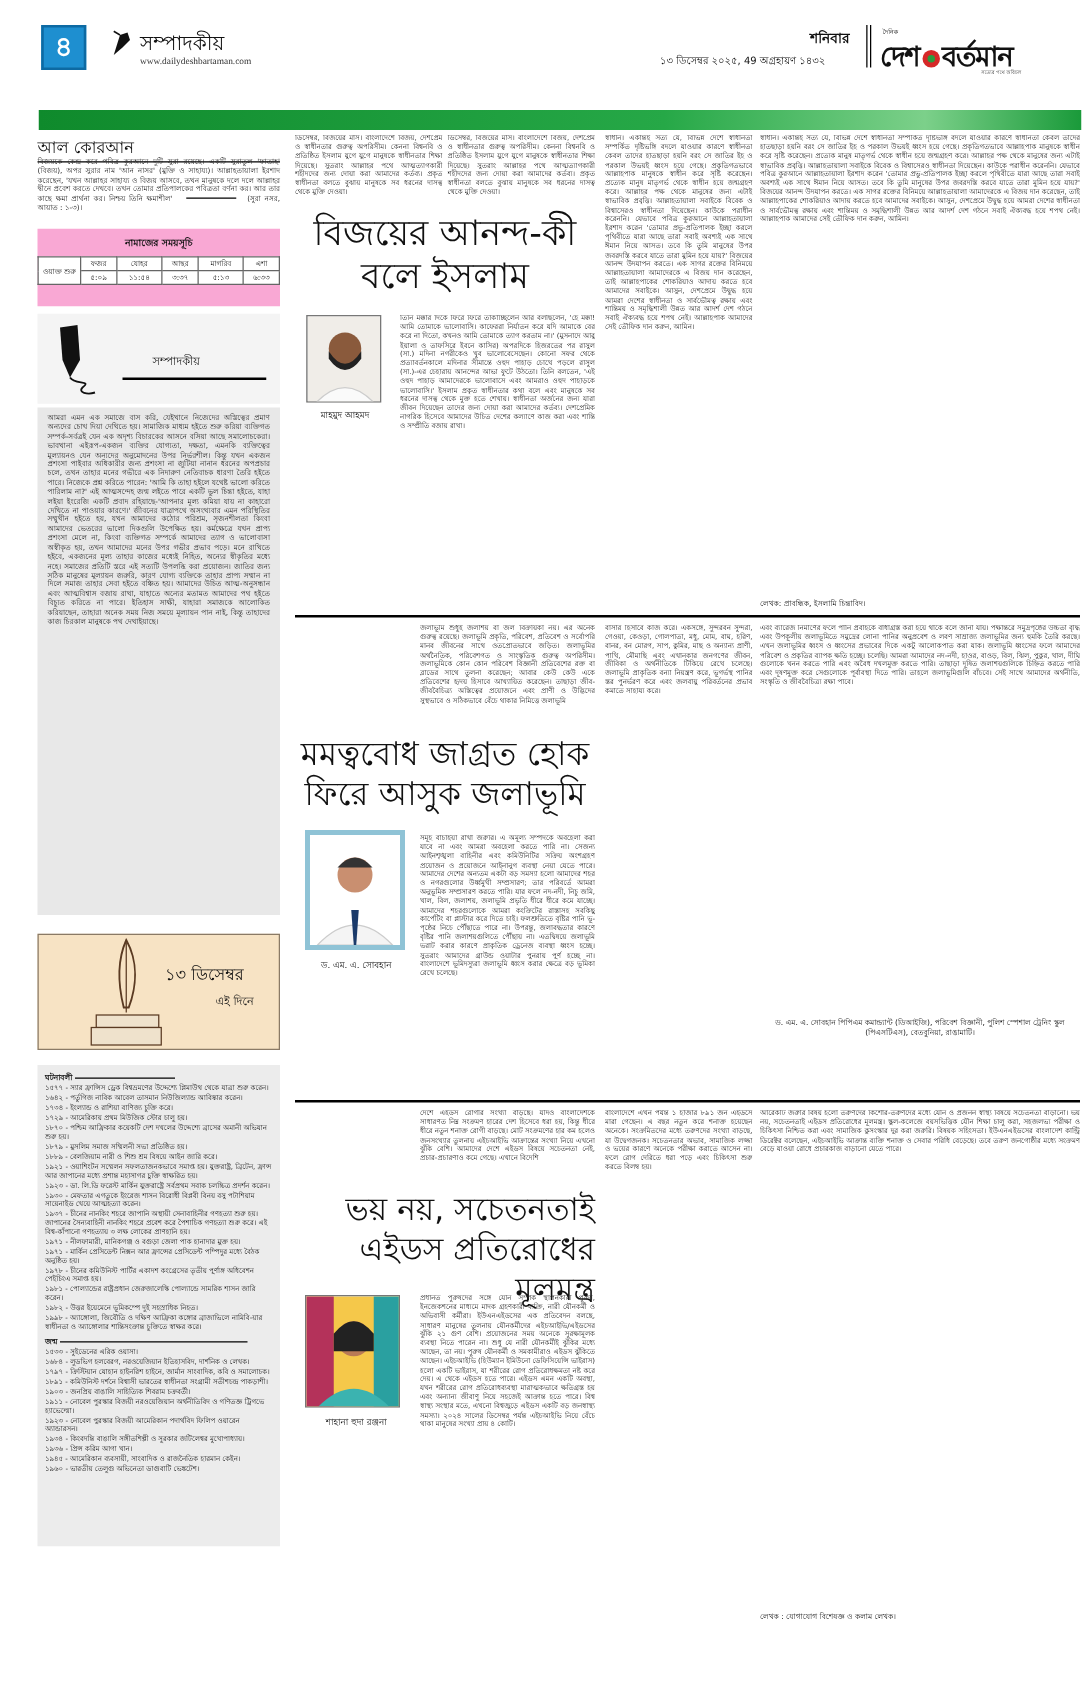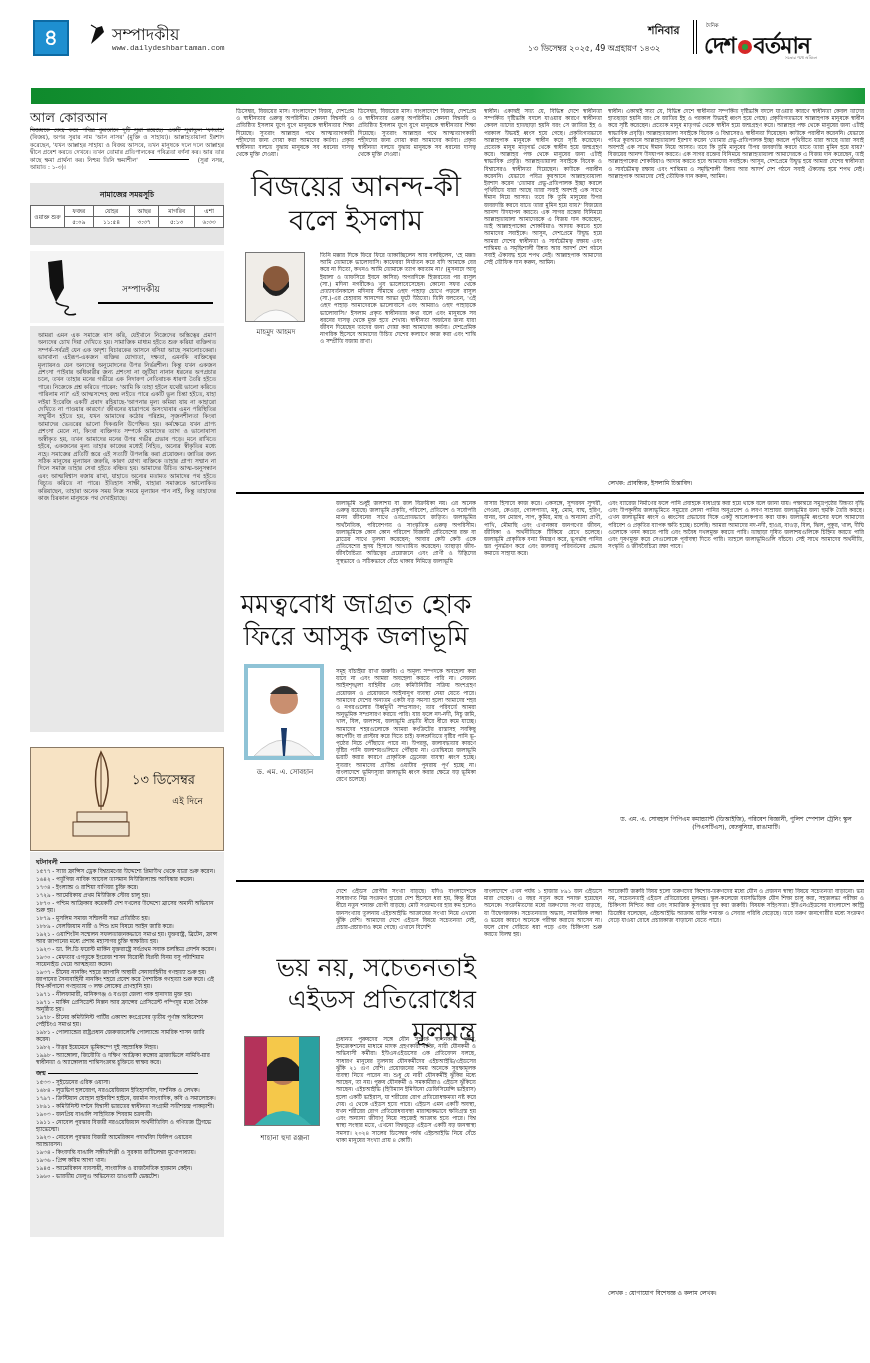--- a/index.html
+++ b/index.html
@@ -3,48 +3,48 @@
 <meta charset="utf-8">
 <style>
   * { box-sizing: border-box; margin: 0; padding: 0; }
   html, body { width: 870px; height: 1363px; background: #ffffff; overflow: hidden; }
   body { font-family: "DejaVu Sans", sans-serif; color: #111; position: relative; }
   .abs { position: absolute; }
 
   
   .page-num { left: 33px; top: 20px; width: 36px; height: 36px; background: #1e8fd0; color: #fff; font-weight: bold; font-size: 22px; display: flex; align-items: center; justify-content: center; border: 2px solid #0d6aa3; }
   .section-name { left: 112px; top: 22px; font-size: 16px; }
-  .site-url { left: 112px; top: 44px; font-size: 7.5px; color: #333; font-family: Liberation Mono, monospace; }
+  .site-url { left: 112px; top: 44px; font-size: 7.5px; color: #333; font-family: Liberation Serif, serif; }
   .hand-icon { left: 88px; top: 24px; width: 18px; height: 22px; }
   .day { left: 648px; top: 22px; font-size: 11px; font-weight: bold; }
   .date { left: 528px; top: 42px; font-size: 8px; }
   .masthead-sep { left: 693px; top: 20px; width: 4px; height: 34px; border-left: 1.5px solid #000; border-right: 1.5px solid #000; }
   .daily { left: 706px; top: 22px; font-size: 5px; }
   .logo { left: 704px; top: 28px; font-size: 22px; font-weight: bold; letter-spacing: -1px; display: flex; align-items: center; gap: 2px; text-align: center; }
   .logo-mark { width: 14px; height: 14px; border-radius: 50%; background: #d62828; display: inline-block; position: relative; }
   .logo-mark::after { content: ""; position: absolute; left: 4px; top: 4px; width: 6px; height: 6px; border-radius: 50%; background: #2a9d3f; }
   .tagline { left: 785px; top: 55px; font-size: 4px; color: #444; }
   .green-bar { left: 31px; top: 88px; width: 834px; height: 16px; background: linear-gradient(90deg,#0f8a2c 0%, #26a847 60%, #7cd08a 85%, #1a9a3a 100%); }
 
   
   .lc { left: 30px; width: 194px; }
   .quran-title { top: 108px; font-size: 13px; border-bottom: 1px solid #000; display: inline-block; padding-right: 6px; }
   .body-text { font-size: 5.8px; line-height: 7.4px; text-align: justify; color: #222; }
   .quran-body { top: 127px; }
-  .prayer-box { top: 183px; height: 62px; background: #e5e5e5; }
+  .prayer-box { top: 183px; height: 62px; background: #f9a8d4; }
   .prayer-title { text-align: center; font-size: 7.5px; font-weight: bold; padding-top: 6px; height: 22px; }
   .prayer-table { position: absolute; left: 0; top: 22px; width: 194px; border-collapse: collapse; background: #fff; font-size: 5.8px; }
   .prayer-table td { border: 1px solid #666; text-align: center; height: 10px; }
   .editorial-box { top: 251px; height: 72px; background: #f4f4f4; }
   .pen-icon { left: 40px; top: 258px; width: 50px; height: 60px; }
   .ed-label { left: 122px; top: 282px; font-size: 9px; }
   .ed-rule { left: 98px; top: 302px; width: 115px; height: 1.5px; background: #000; }
   .ed-article { top: 326px; height: 406px; background: #e8e8e8; padding: 6px 8px; }
   .ed-headline { text-align: center; font-size: 13.5px; line-height: 16px; margin-bottom: 6px; }
-  .day-box { top: 747px; height: 104px; background: #f7e3c4; border: 1px solid #8a7a66; }
+  .day-box { top: 747px; height: 93px; background: #f7e3c4; border: 1px solid #8a7a66; }
   .day-date { position: absolute; right: 28px; top: 22px; font-size: 13px; }
   .day-sub { position: absolute; right: 20px; top: 46px; font-size: 9px; }
   .quill-icon { position: absolute; left: 40px; top: 2px; width: 60px; height: 92px; }
   .events { top: 852px; height: 385px; background: #ececec; padding: 3px 6px; }
   .events .head { font-weight: bold; font-size: 6px; margin-top: 2px; border-bottom: 0; }
   .events .row { font-size: 5.6px; line-height: 7px; margin-bottom: 1px; }
 
   
   .col-text { font-size: 5.6px; line-height: 7.2px; text-align: justify; color: #222; overflow: hidden; }
   .headline { font-size: 28px; line-height: 34px; text-align: center; font-weight: normal; }

